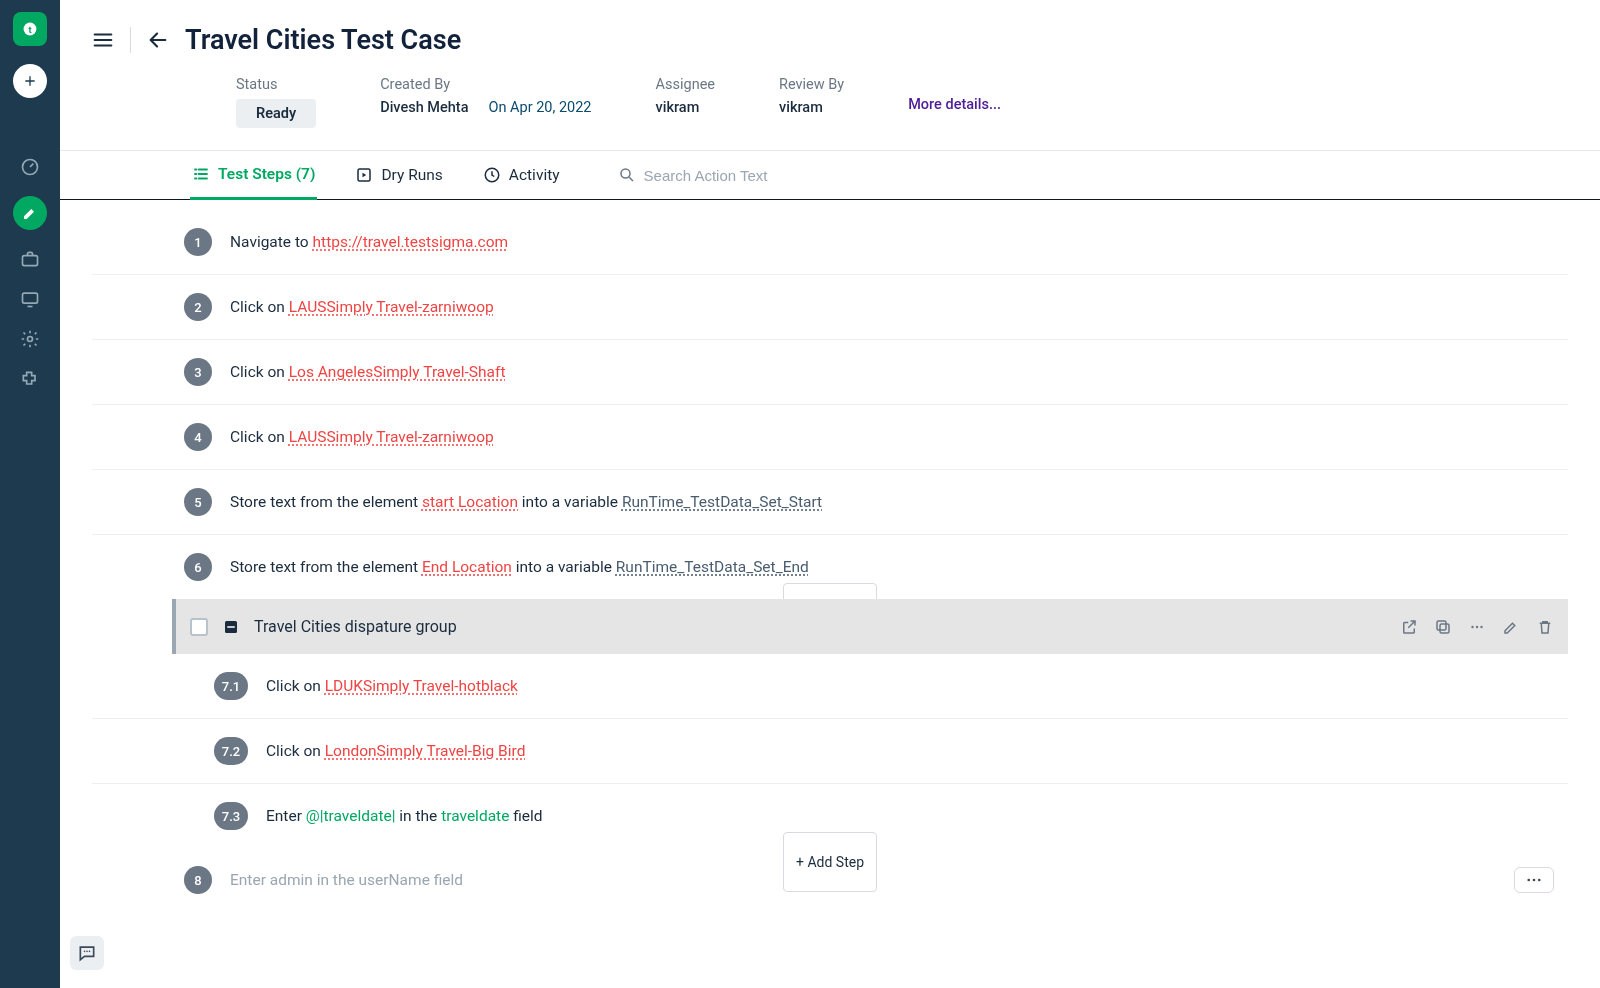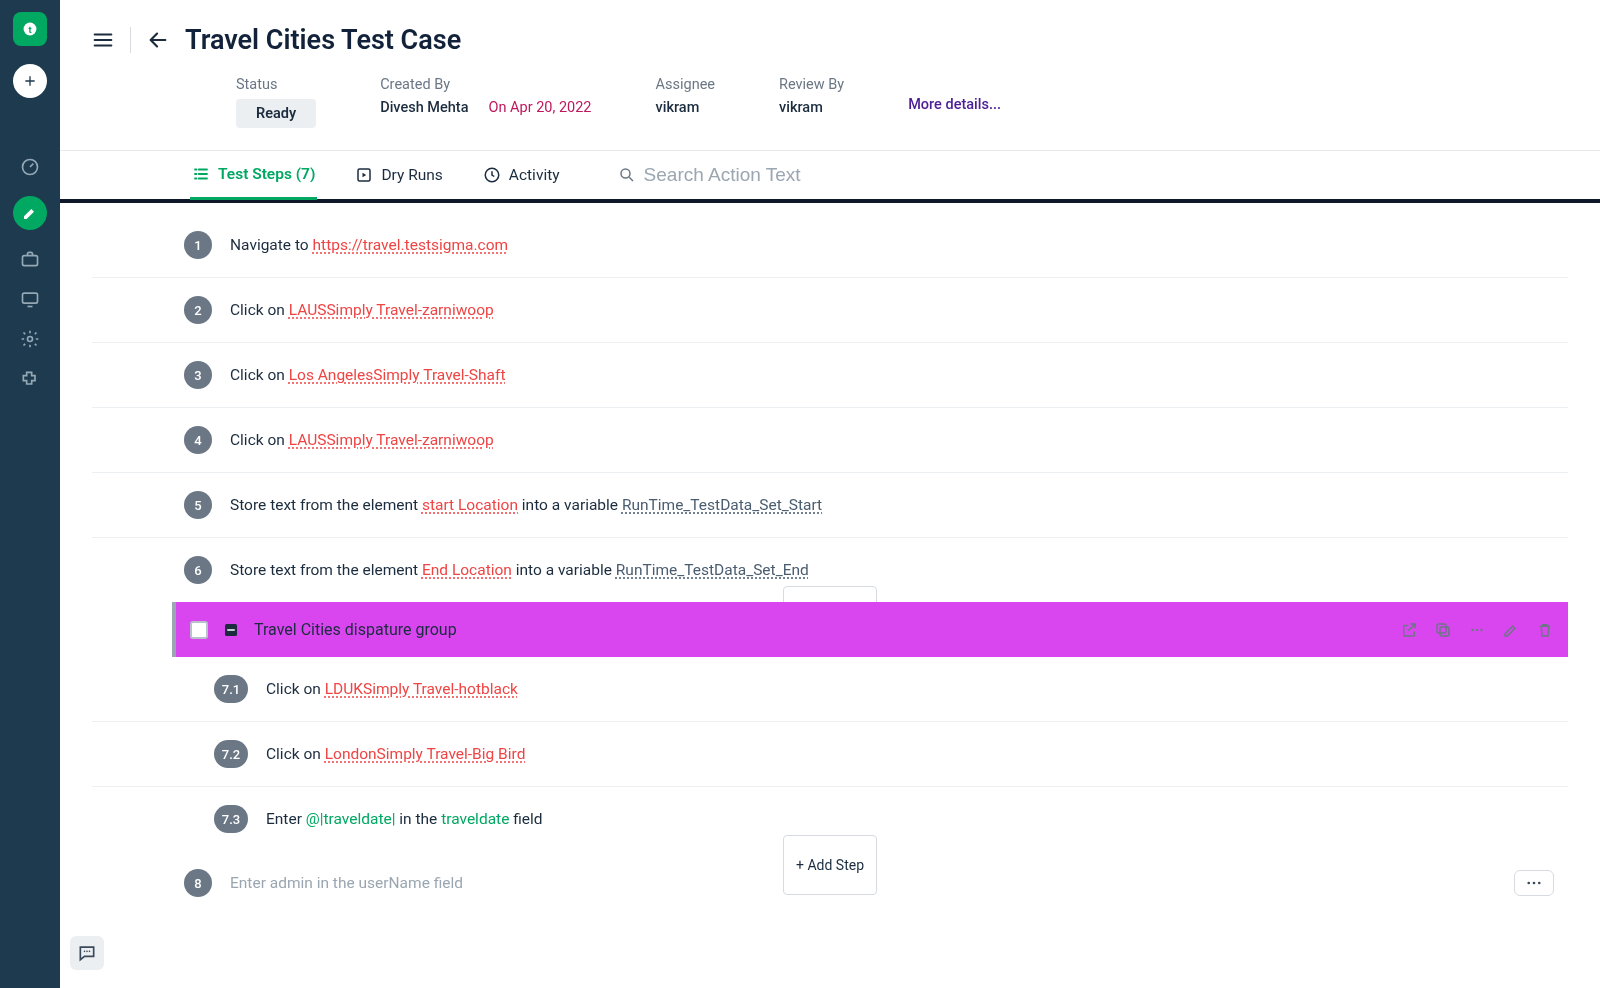--- a/index.html
+++ b/index.html
@@ -49,48 +49,48 @@
   .meta-label{color:#6b7785;font-size:14.5px;}
   .meta-value{color:#1b2c3e;font-weight:500;}
   .meta-inline{display:flex;gap:20px;align-items:baseline;}
   .status-badge{background:#eceff2;padding:6px 20px;border-radius:4px;font-weight:600;display:inline-block;}
   .more-link{color:#4c1d95;font-weight:500;cursor:pointer;padding-top:20px;}
 
   .tabbar{
     display:flex;align-items:center;gap:36px;
     padding:0 32px 0 130px;
     border-top:1px solid #e6e9ec;
-    border-bottom:4px solid #0f172a;
+    border-bottom:1px solid #0f172a;
     font-size:15.5px;
   }
   .tab{display:flex;align-items:center;gap:8px;padding:14px 2px;color:#1b2c3e;cursor:pointer;}
   .tab.active{color:#00a862;font-weight:600;border-bottom:3px solid #00a862;margin-bottom:-1px;}
   .tab svg,.tab-icon{width:18px;height:18px;}
   .search-wrap{display:flex;align-items:center;gap:8px;color:#8a97a3;margin-left:20px;}
-  .search-wrap input{border:none;outline:none;font-size:19px;color:#333;width:200px;background:transparent;}
+  .search-wrap input{border:none;outline:none;font-size:15px;color:#333;width:200px;background:transparent;}
   .search-wrap input::placeholder{color:#9aa6b1;}
 
   .steps{flex:1;overflow-y:auto;padding:10px 32px 40px 32px;}
   .step-row{
     display:flex;align-items:center;gap:18px;
     padding:18px 6px 18px 92px;
     border-bottom:1px solid #edf0f2;
     font-size:15.5px;
     position:relative;
   }
   .step-num{
     min-width:28px;height:28px;border-radius:14px;background:#6b7785;color:#fff;
     display:flex;align-items:center;justify-content:center;font-size:13px;font-weight:500;
   }
   .sub .step-num{min-width:34px;border-radius:17px;}
   .link{color:#ef4444;text-decoration:underline dotted;text-underline-offset:3px;cursor:pointer;}
   .varlink{color:#4a5d70;text-decoration:underline dotted;text-underline-offset:3px;}
   .param{color:#00a862;}
   .grouprow{
-    background:#d946ef;border-left:4px solid #9aa6b1;
+    background:#e5e5e5;border-left:4px solid #9aa6b1;
     margin-left:80px;margin-right:0;
     padding:18px 14px;
     display:flex;align-items:center;gap:14px;
     position:relative;
   }
   .grouprow .chk{width:18px;height:18px;border:2px solid #b8c2cb;border-radius:3px;background:#fff;cursor:pointer;}
   .grouprow .gicon{width:18px;height:18px;}
   .group-actions{position:absolute;right:14px;top:50%;transform:translateY(-50%);display:flex;gap:16px;color:#6b7785;}
   .group-actions span{cursor:pointer;display:flex;align-items:center;}
   .sub{padding-left:122px;}
@@ -196,21 +196,21 @@
 
   <div class="meta-row">
     <div class="meta-block">
       <span class="meta-label">Status</span>
       <span class="status-badge">Ready</span>
     </div>
     <div class="meta-block">
       <span class="meta-label">Created By</span>
       <span class="meta-inline">
         <span class="meta-value">Divesh Mehta</span>
-        <span style="color:#be185d">On Apr 20, 2022</span>
+        <span style="color:#0c4a6e">On Apr 20, 2022</span>
       </span>
     </div>
     <div class="meta-block">
       <span class="meta-label">Assignee</span>
       <span class="meta-value">vikram</span>
     </div>
     <div class="meta-block">
       <span class="meta-label">Review By</span>
       <span class="meta-value">vikram</span>
     </div>

